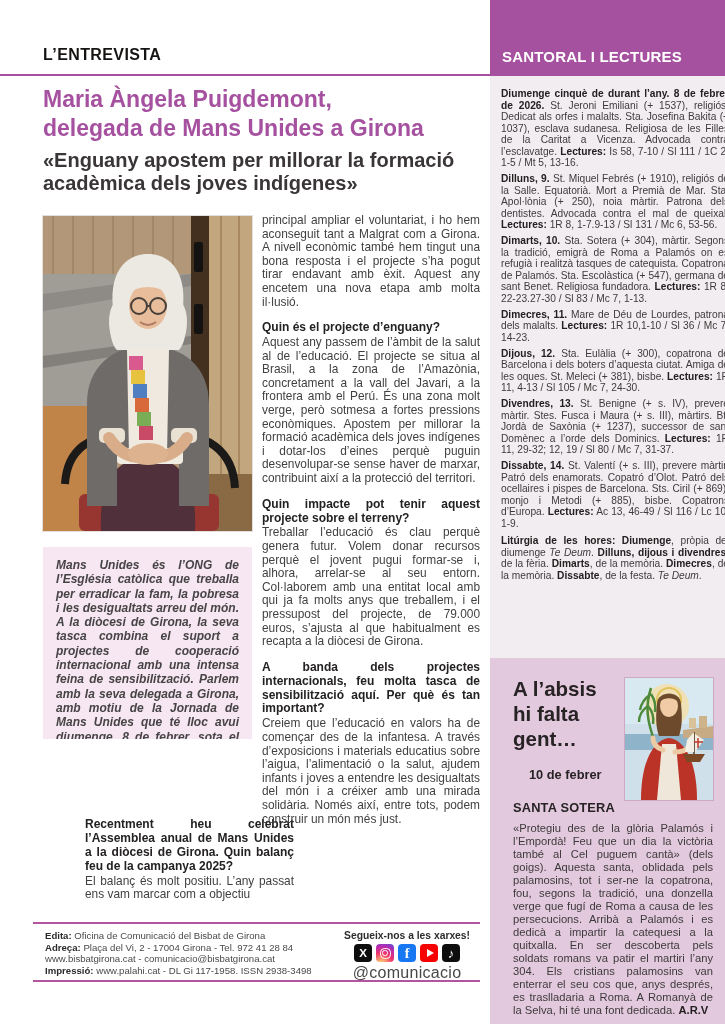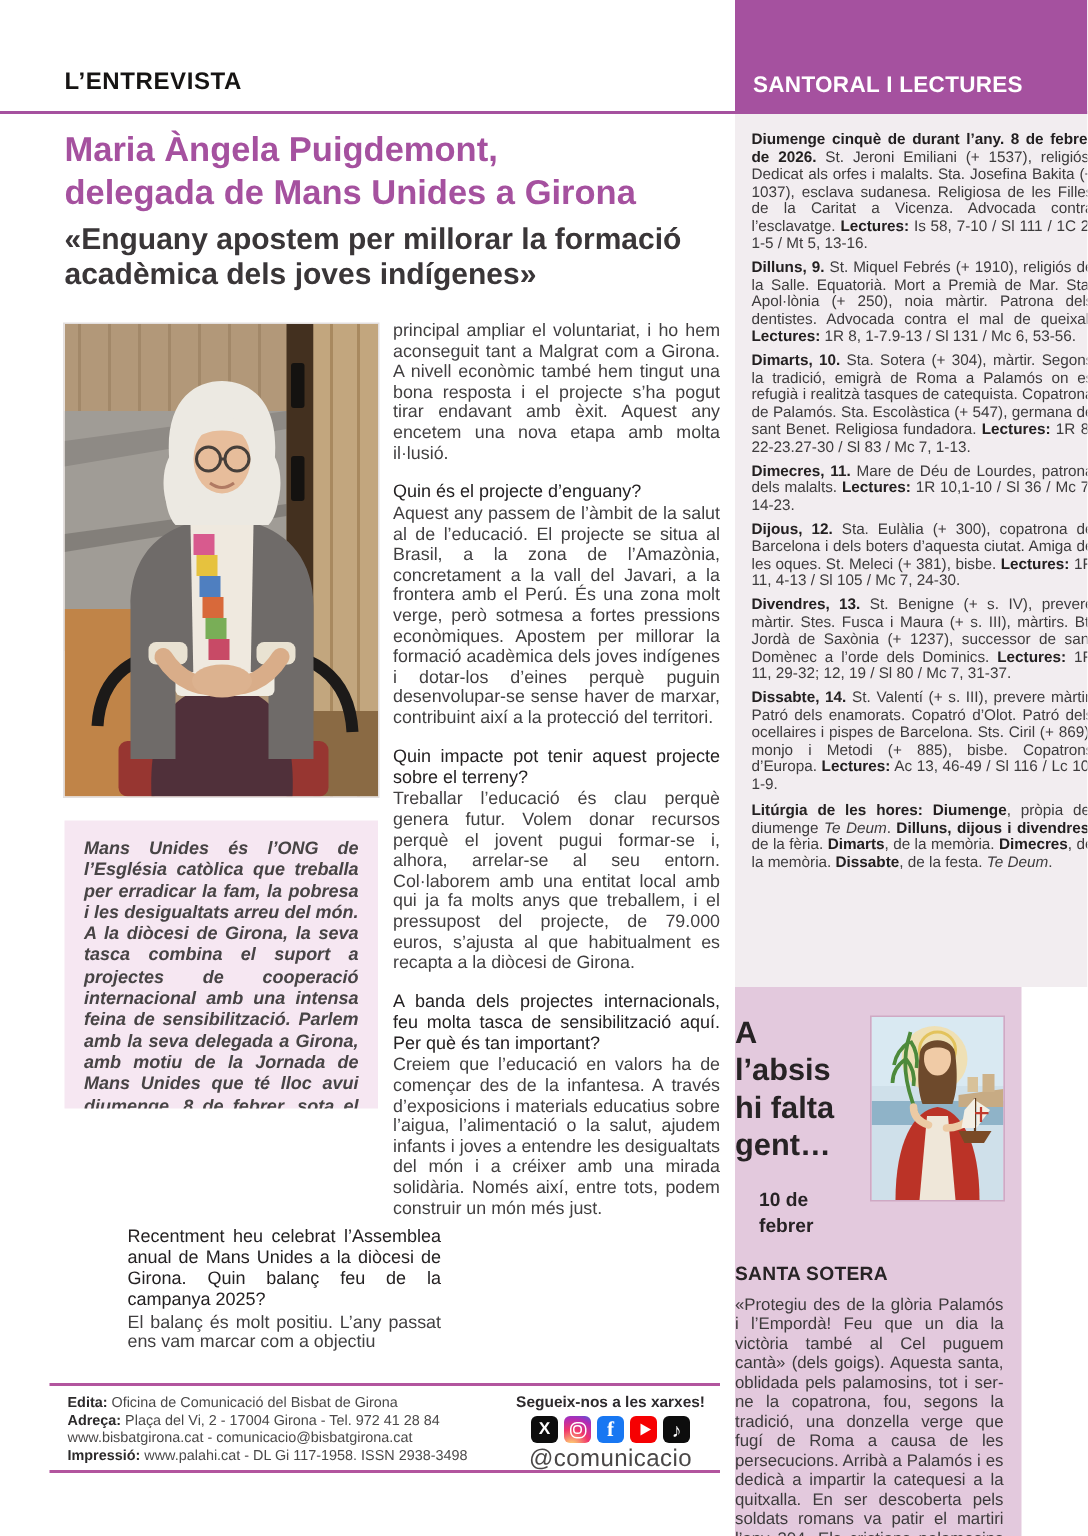--- a/index.html
+++ b/index.html
@@ -21,33 +21,33 @@
   .photo{left:43px;top:216px;width:209px;height:315px;outline:1px solid #e3dfdf;}
   .photo svg{display:block;}
 
   
   .introbox{left:43px;top:547px;width:209px;height:192px;background:#f6e7f2;box-sizing:border-box;padding:11px 13px;overflow:hidden;}
   .introbox p{margin:0;font-size:12px;line-height:14.3px;font-weight:700;font-style:italic;color:#474445;text-align:justify;}
 
   
   .col-left-bottom{left:43px;top:818px;width:209px;margin-left:42px;}
   .col-mid{left:262px;top:214px;width:218px;}
-  .q{font-size:12px;line-height:13.9px;font-weight:400;color:#242122;margin:12px 0 1px;text-align:justify;}
+  .q{font-size:12px;line-height:13.9px;font-weight:700;color:#242122;margin:12px 0 1px;text-align:justify;}
   .a{font-size:11.9px;line-height:13.6px;color:#413f40;margin:0;text-align:justify;}
   .col-left-bottom .q{margin-top:0;}
   .col-mid > :first-child{margin-top:0;}
 
   
   .sidecol{left:490px;top:76px;width:251px;height:582px;background:#f2edf0;box-sizing:border-box;padding:12px 12px 0 11px;overflow:hidden;}
   .sp{margin:0 0 4.5px;font-size:10.2px;line-height:11.5px;color:#3d3b3c;text-align:justify;}
   .sp b{color:#232021;}
   .sp-liturgy{margin-top:6px;}
 
   
-  .absis{left:490px;top:658px;width:191px;height:366px;background:#e3c9dd;box-sizing:border-box;padding:18px 12px 0 0;overflow:hidden;}
+  .absis{left:490px;top:658px;width:235px;height:366px;background:#e3c9dd;box-sizing:border-box;padding:18px 12px 0 23px;overflow:hidden;}
   .saint-img{float:right;width:88px;height:122px;margin:2px 0 6px 8px;outline:1px solid #cfa9c4;}
   .saint-img svg{display:block;}
   .absis-title{margin:0 0 14px;font-size:20.5px;line-height:25px;font-weight:700;color:#272325;}
   .absis-date{margin:16px;font-size:12.8px;line-height:16.5px;font-weight:700;color:#272325;}
   .absis-saint{margin:0 0 6px;font-size:12.8px;line-height:16.5px;font-weight:700;color:#272325;letter-spacing:.2px;}
   .absis-body{margin:0;font-size:11.2px;line-height:13px;color:#3c3a3b;text-align:justify;}
   .absis-body b{color:#232021;}
 
   
   .footer{left:33px;top:922px;width:447px;height:60px;border-top:2.5px solid #b2559e;border-bottom:2.5px solid #b2559e;

